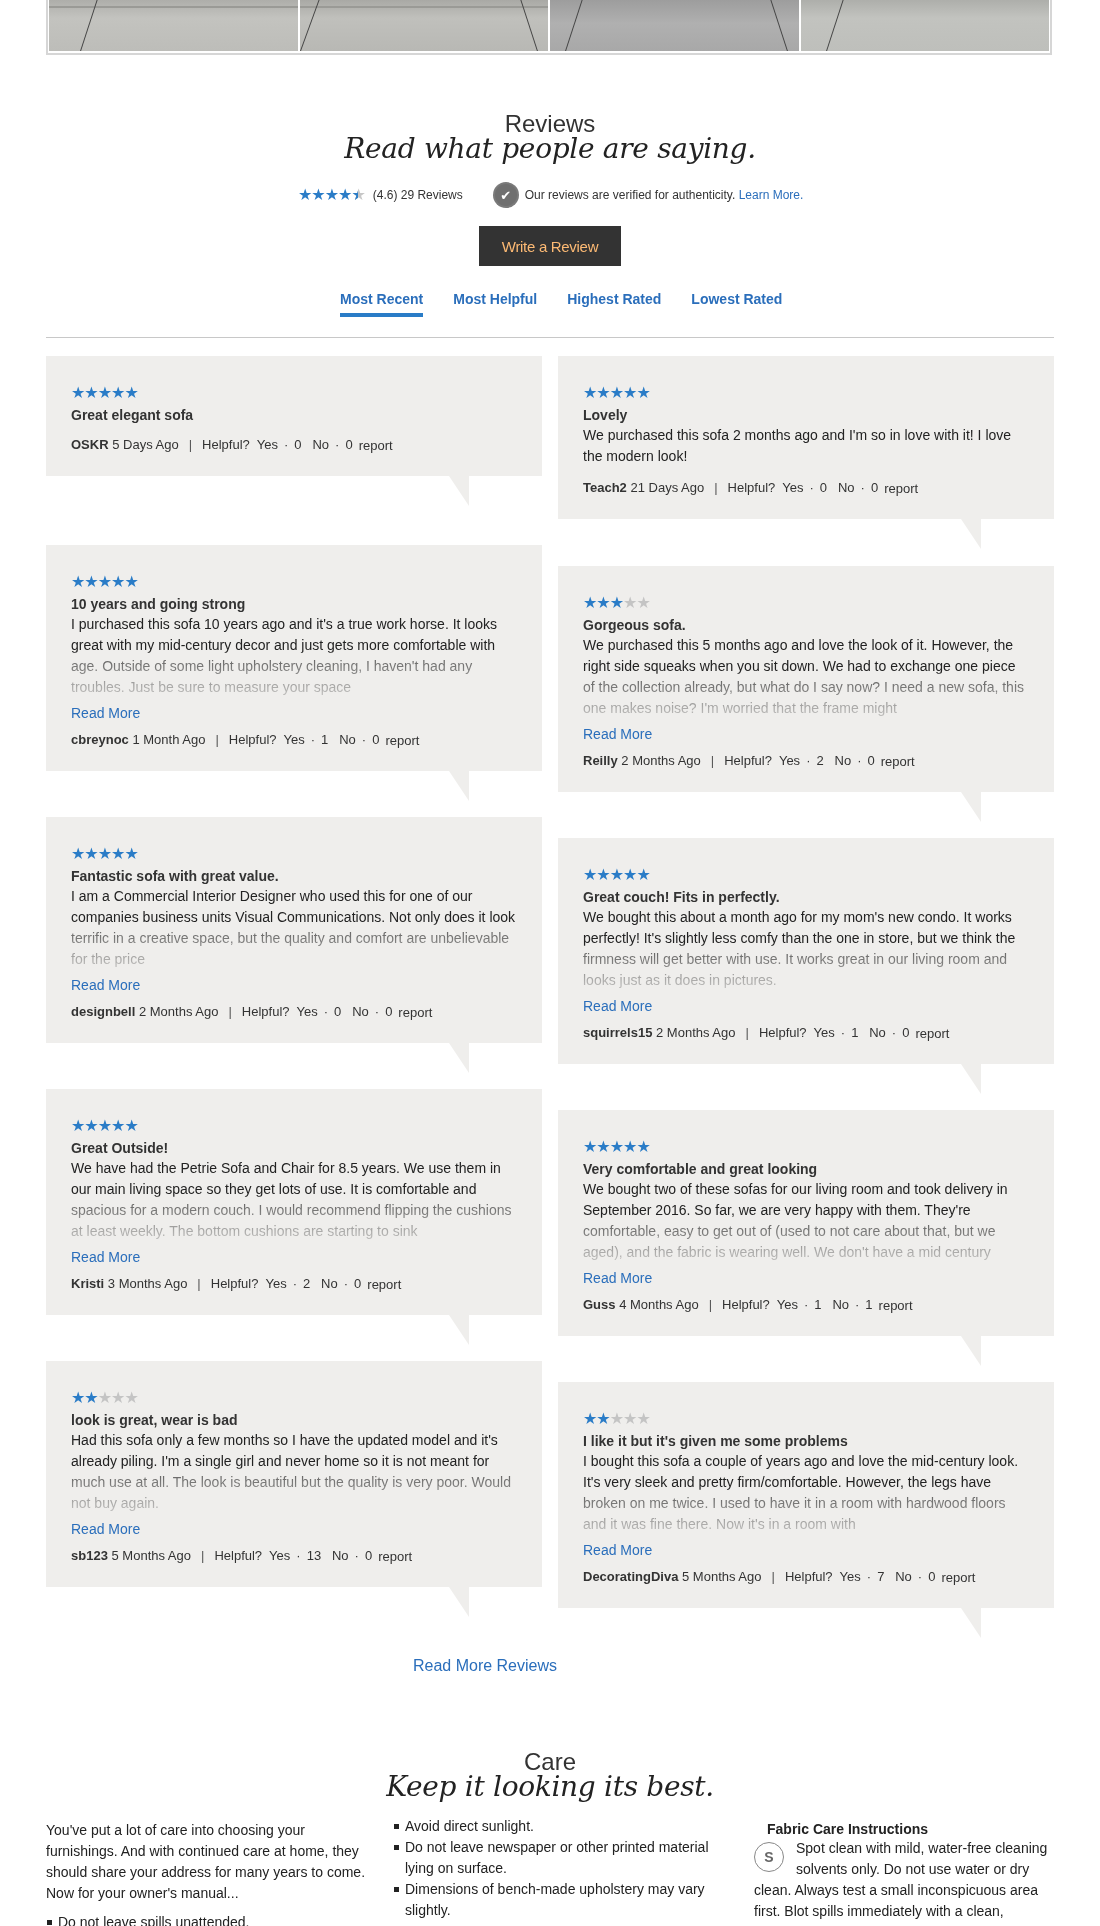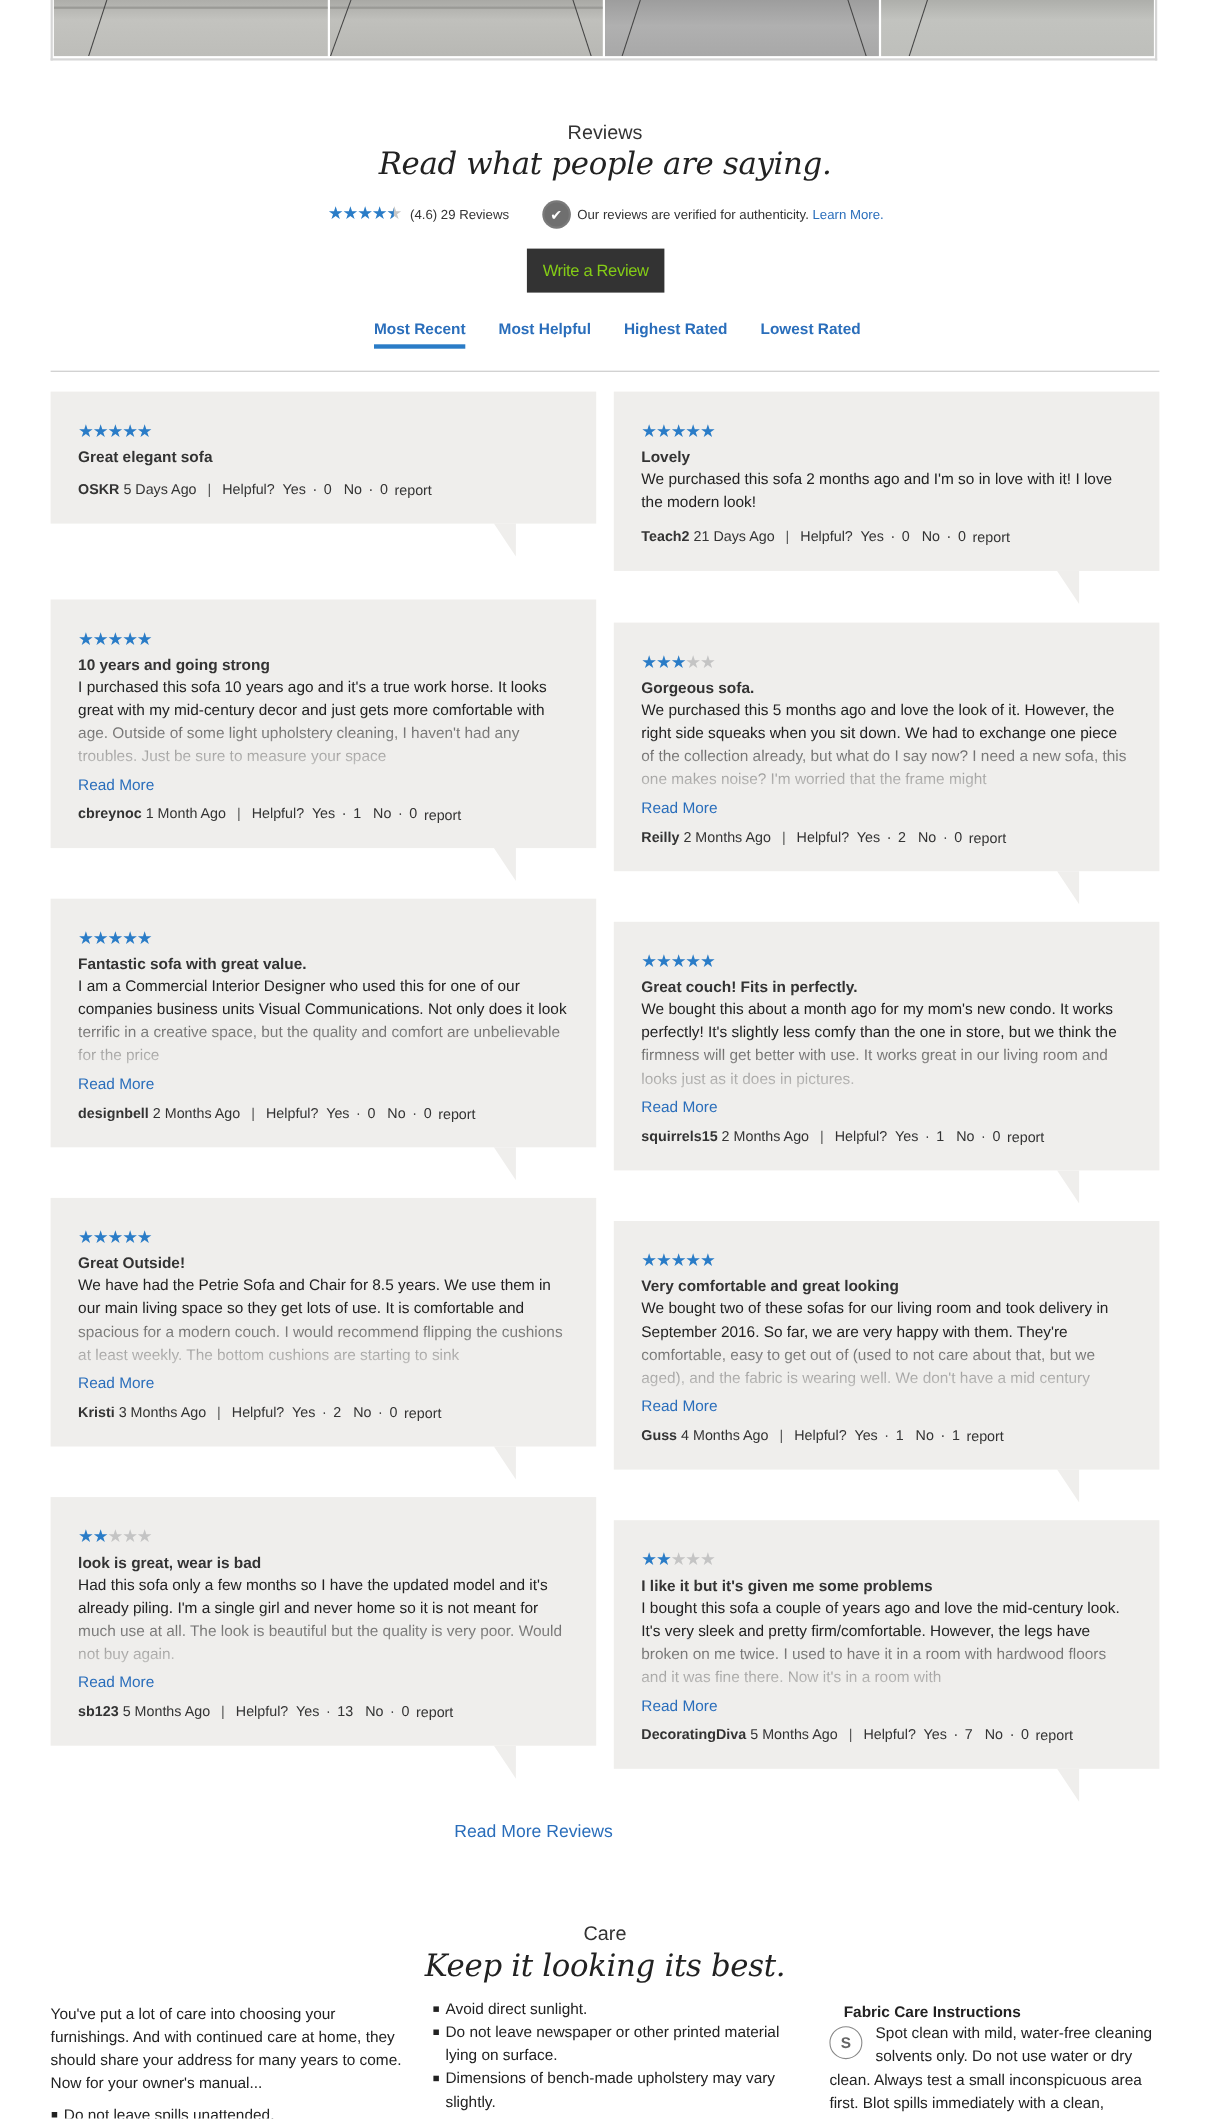--- a/index.html
+++ b/index.html
@@ -10,33 +10,33 @@
   .strip { position: absolute; left: 46px; top: -4px; width: 1006px; height: 59px; border: 2px solid #d6d6d6; border-top: none; background: #fff; display: flex; gap: 2px; padding: 0 1px 2px 1px; }
   .tile { flex: 1; height: 100%; position: relative; overflow: hidden; }
   .tile.t1 { background: linear-gradient(180deg, #a9a9a5 0%, #c3c3bf 40%, #bdbdb9 100%); }
   .tile.t2 { background: linear-gradient(180deg, #a4a4a0 0%, #c0c0bc 40%, #b8b8b4 100%); }
   .tile.t3 { background: linear-gradient(180deg, #9a9a9a 0%, #b0b0b0 50%, #a8a8a8 100%); }
   .tile.t4 { background: linear-gradient(180deg, #a9aaa6 0%, #c2c3bf 40%, #bebfbb 100%); }
   .tile .ln { position: absolute; top: 0; bottom: 0; width: 1px; background: #444; }
   .tile .hl { position: absolute; left: 0; right: 0; top: 10px; height: 2px; background: #9a9a96; }
 
   
-  .sec-label { position: absolute; left: 0; width: 1100px; text-align: center; font-size: 18px; color: #333; }
+  .sec-label { position: absolute; left: 0; width: 1100px; text-align: center; font-size: 24px; color: #333; }
   .sec-title { position: absolute; left: 0; width: 1100px; text-align: center; font-family: "DejaVu Serif", serif; font-style: italic; font-size: 28px; color: #222; letter-spacing: -0.3px; }
 
   .summary { position: absolute; top: 184px; left: 298px; display: flex; align-items: center; font-size: 12px; color: #333; }
   .stars { color: #2a7cc7; letter-spacing: -1px; font-size: 16px; line-height: 1; }
   .half { position: relative; display: inline-block; color: #c7c7c7; }
   .half::before { content: "★"; position: absolute; left: 0; top: 0; width: 50%; overflow: hidden; color: #2a7cc7; }
   .rating-text { margin-left: 8px; }
   .verified { display: flex; align-items: center; margin-left: 32px; }
   .badge { width: 22px; height: 22px; border-radius: 50%; background: #6f6f6f; color: #fff; font-size: 13px; display: flex; align-items: center; justify-content: center; margin-right: 8px; box-shadow: 0 0 0 2px #7a7a7a; }
   .link { color: #2a6ebb; text-decoration: none; cursor: pointer; }
 
-  .write-btn { position: absolute; left: 479px; top: 226px; width: 125px; height: 40px; background: #333; color: #84cc16; border: none; font-family: "Liberation Sans", sans-serif; font-size: 15px; letter-spacing: -0.3px; cursor: pointer; }
+  .write-btn { position: absolute; left: 479px; top: 226px; width: 142px; height: 40px; background: #333; color: #fdba74; border: none; font-family: "Liberation Sans", sans-serif; font-size: 15px; letter-spacing: -0.3px; cursor: pointer; }
 
   .tabs { position: absolute; top: 291px; left: 340px; display: flex; gap: 30px; font-size: 14px; }
   .tab { color: #2a6ebb; padding-bottom: 10px; cursor: pointer; position: relative; font-weight: bold; }
   .tab.active::after { content: ""; position: absolute; left: 0; right: 0; bottom: 0; height: 4px; background: #2a7cc7; }
 
   .divider { position: absolute; left: 46px; top: 337px; width: 1008px; height: 1px; background: #c8c8c8; }
 
   
   .card { position: absolute; width: 496px; background: #efeeec; padding: 0 25px; }
   .card::after { content: ""; position: absolute; bottom: -30px; right: 73px; width: 0; height: 0; border-top: 30px solid #efeeec; border-left: 20px solid transparent; }

